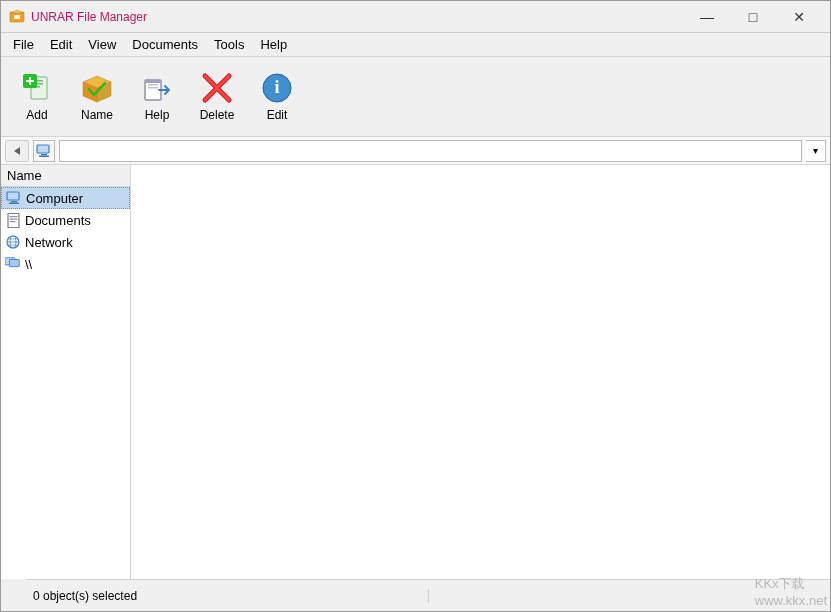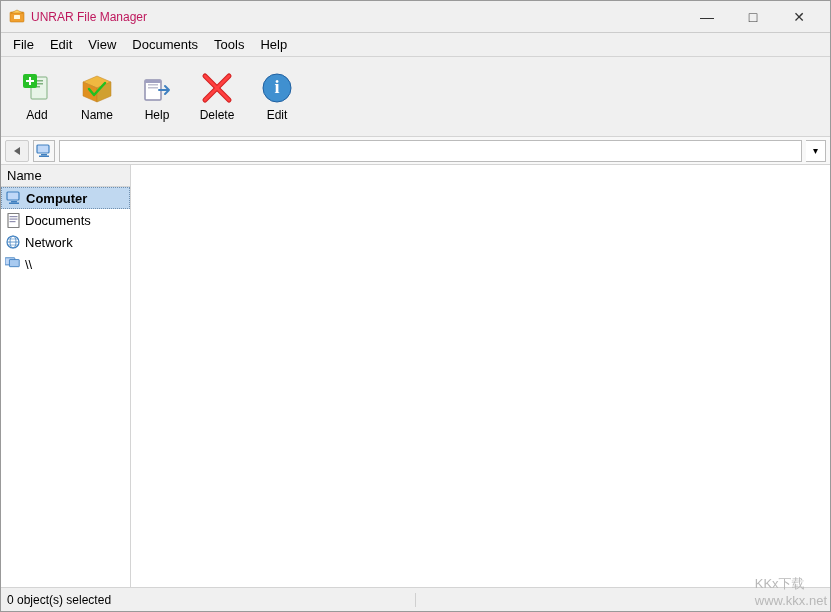--- a/index.html
+++ b/index.html
@@ -187,47 +187,47 @@
       align-items: center;
       padding: 2px 4px;
       height: 22px;
       cursor: pointer;
       gap: 4px;
       font-size: 13px;
     }
     .file-item.selected {
       background: #c0d8f0;
       border: 1px dotted #7090b0;
-      font-weight: bold;
     }
     .file-icon {
       width: 16px;
       height: 16px;
       flex-shrink: 0;
       display: flex;
       align-items: center;
       justify-content: center;
     }
 
     
     #right-panel {
       flex: 1;
       background: white;
     }
 
     
     #status-bar {
-      height: 24px;
+      height: 32px;
       background: #f0f0f0;
       border-top: 1px solid #d4d4d4;
       display: flex;
       align-items: center;
       padding: 0 6px;
       font-size: 12px;
       color: #000;
+      margin-left: 26px;
     }
     #status-left {
       flex: 1;
       border-right: 1px solid #d0d0d0;
       padding-right: 8px;
     }
     #status-right {
       flex: 1;
       padding-left: 8px;
     }

